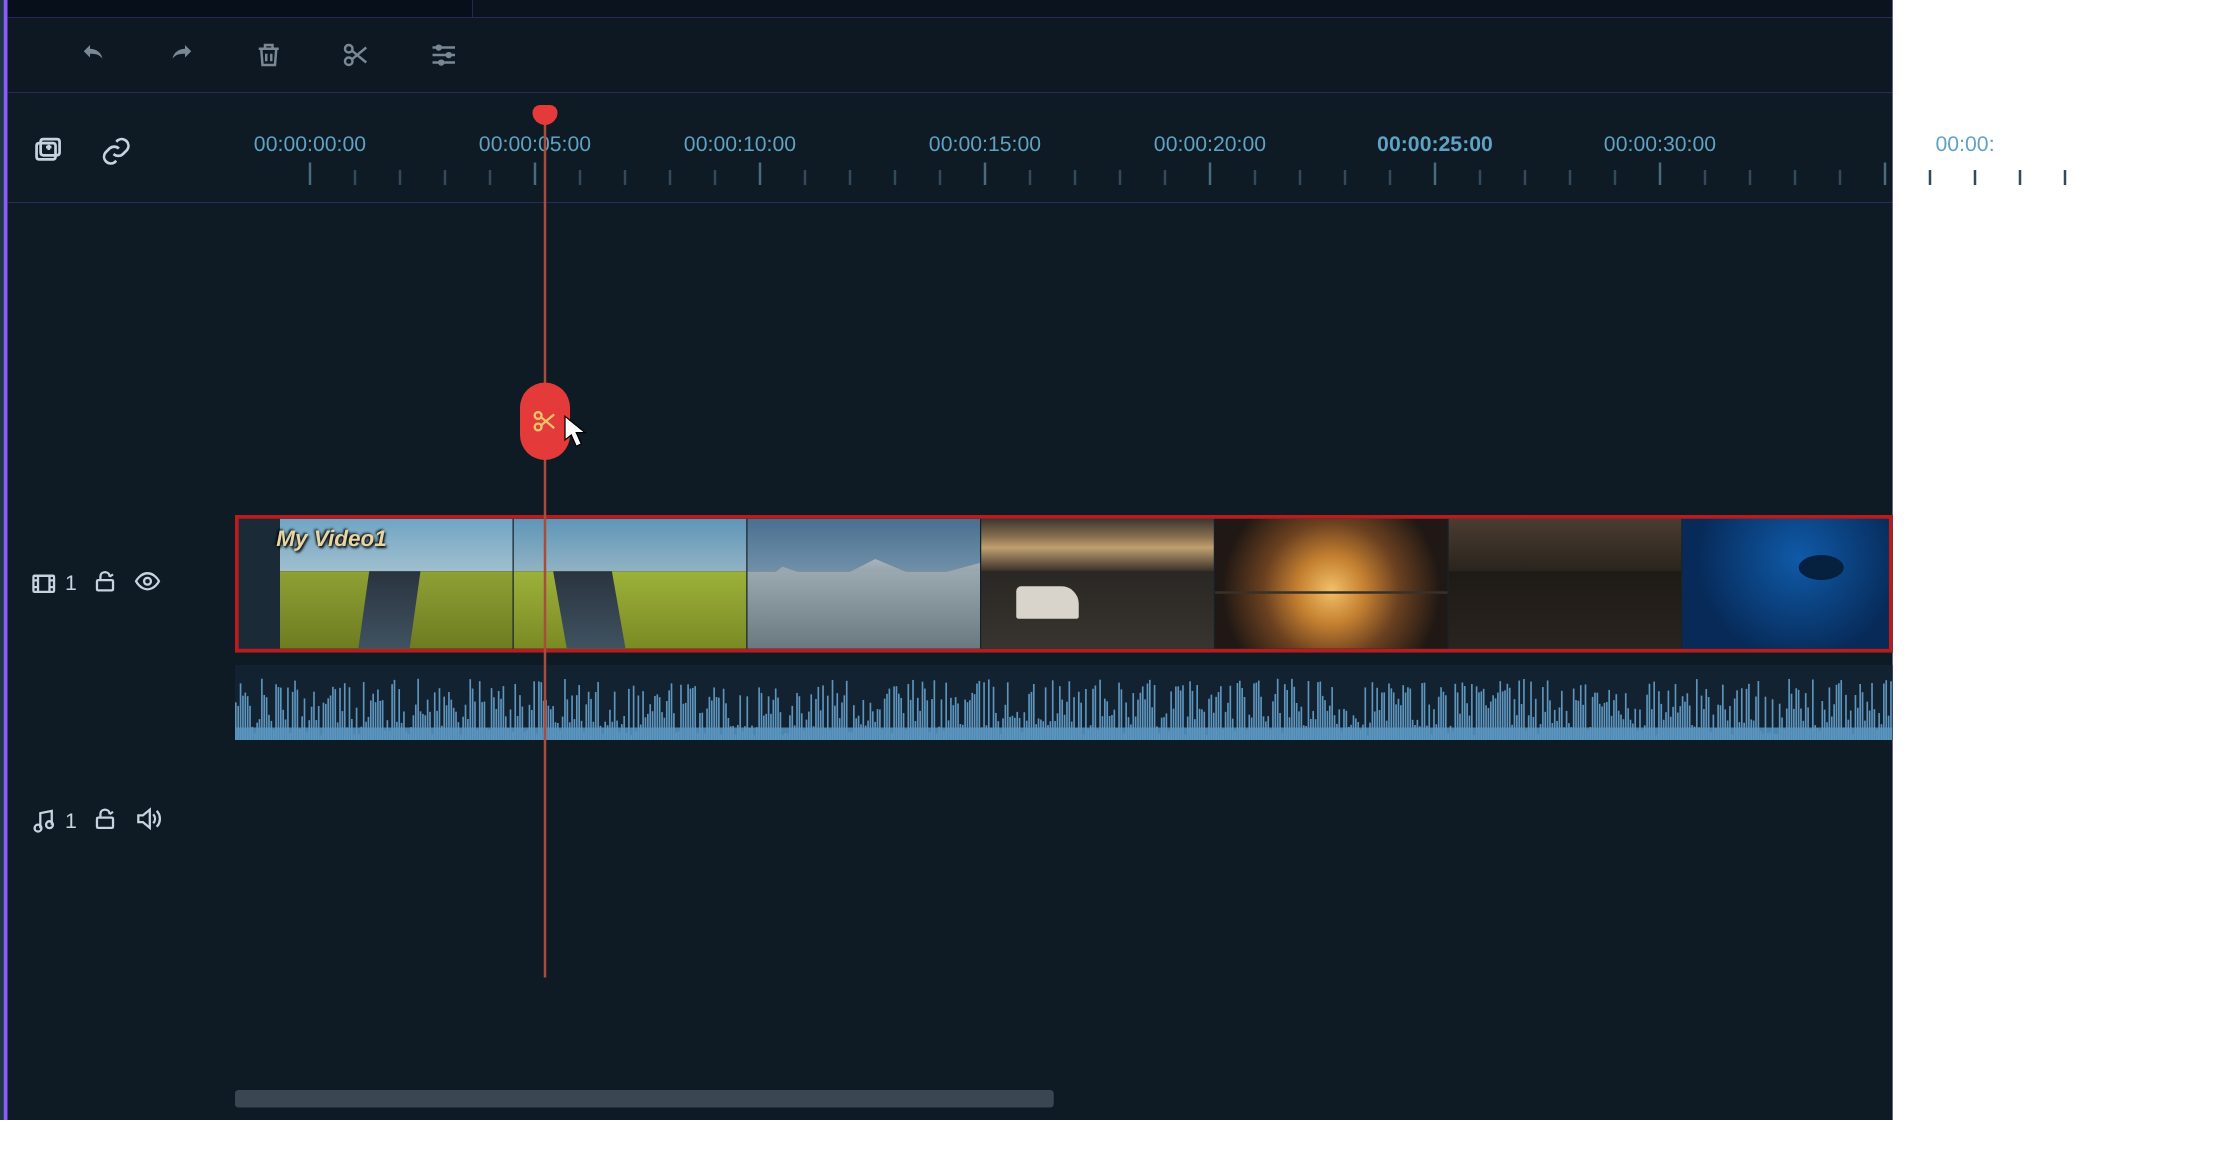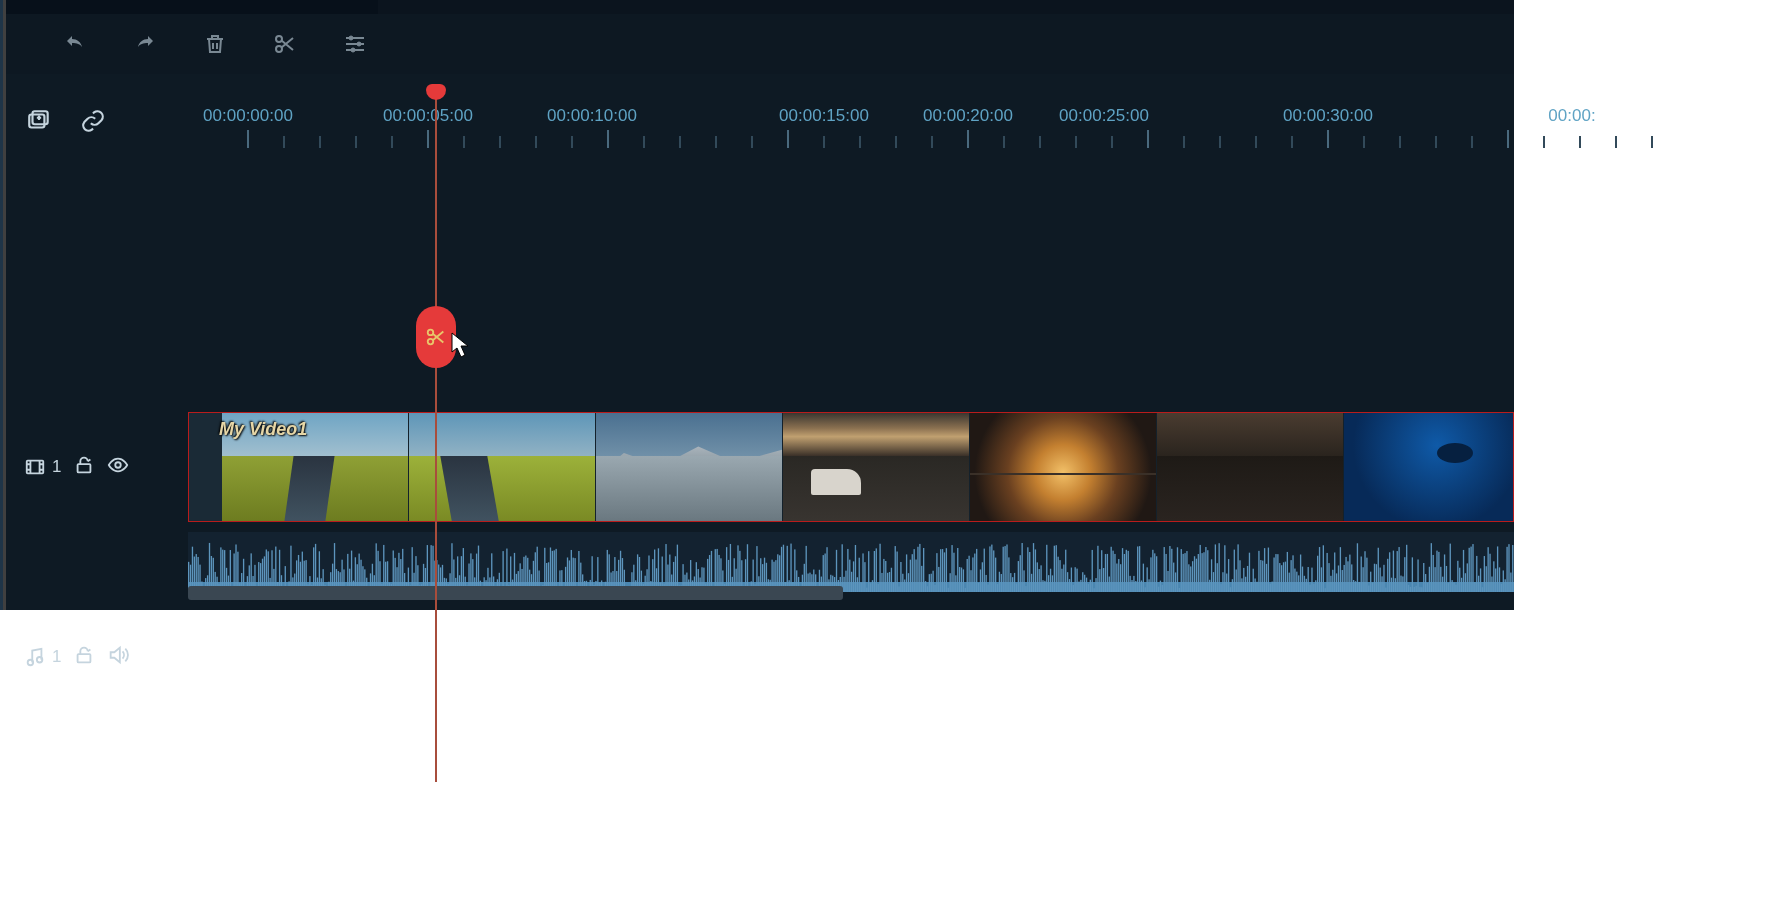--- a/index.html
+++ b/index.html
@@ -7,22 +7,22 @@
     width: 1776px;
     height: 920px;
     background: #ffffff;
     font-family: Arial, sans-serif;
     overflow: hidden;
   }
   .app {
     position: absolute;
     left: 0; top: 0;
     width: 1514px;
-    height: 610px;
-    background: #404040;
+    height: 896px;
+    background: #8b5cf6;
     color: #c5d4de;
     border-left: 3px solid #1f3548;
   }
   
   .top-strip {
     position: absolute;
     left: 3px; top: 0;
     width: 372px; height: 14px;
     background: #07101a;
   }
@@ -156,21 +156,21 @@
   }
   .track-header svg { width: 22px; height: 22px; fill: none; stroke: #c5d4de; stroke-width: 2; }
   .track-header .tn { display: flex; align-items: center; gap: 6px; }
   .clip-strip {
     position: absolute;
     left: 182px;
     right: 0;
     top: 0;
     height: 100%;
     display: flex;
-    border: 1px solid #b91c1c;
+    border: 3px solid #b91c1c;
     overflow: hidden;
     background: #1a2a36;
     padding-left: 33px;
   }
   .thumb {
     flex: 0 0 187px;
     height: 100%;
     position: relative;
     border-right: 1px solid rgba(0,0,0,0.2);
   }
@@ -306,25 +306,25 @@
           </svg>
       </span>
     </div>
     <div class="ruler" id="ruler">
         <div class="tick-label" style="left: 60px;">00:00:00:00</div>
         <div class="tick-major" style="left: 60px;"></div>
         <div class="tick-label" style="left: 240px;">00:00:05:00</div>
         <div class="tick-major" style="left: 240px;"></div>
         <div class="tick-label" style="left: 404px;">00:00:10:00</div>
         <div class="tick-major" style="left: 420px;"></div>
-        <div class="tick-label" style="left: 600px; margin-left: 36px;">00:00:15:00</div>
+        <div class="tick-label" style="left: 600px;">00:00:15:00</div>
         <div class="tick-major" style="left: 600px;"></div>
         <div class="tick-label" style="left: 780px;">00:00:20:00</div>
         <div class="tick-major" style="left: 780px;"></div>
-        <div class="tick-label" style="left: 916px;">00:00:25:00</div>
+        <div class="tick-label" style="left: 960px; font-weight: bold;">00:00:25:00</div>
         <div class="tick-major" style="left: 960px;"></div>
         <div class="tick-label" style="left: 1140px;">00:00:30:00</div>
         <div class="tick-major" style="left: 1140px;"></div>
         <div class="tick-label" style="left: 1384px; transform: translateX(-50%);">00:00:</div>
         <div class="tick-major" style="left: 1320px;"></div>
         <div class="tick-minor" style="left: 96px;"></div>
         <div class="tick-minor" style="left: 132px;"></div>
         <div class="tick-minor" style="left: 168px;"></div>
         <div class="tick-minor" style="left: 204px;"></div>
         <div class="tick-minor" style="left: 276px;"></div>

